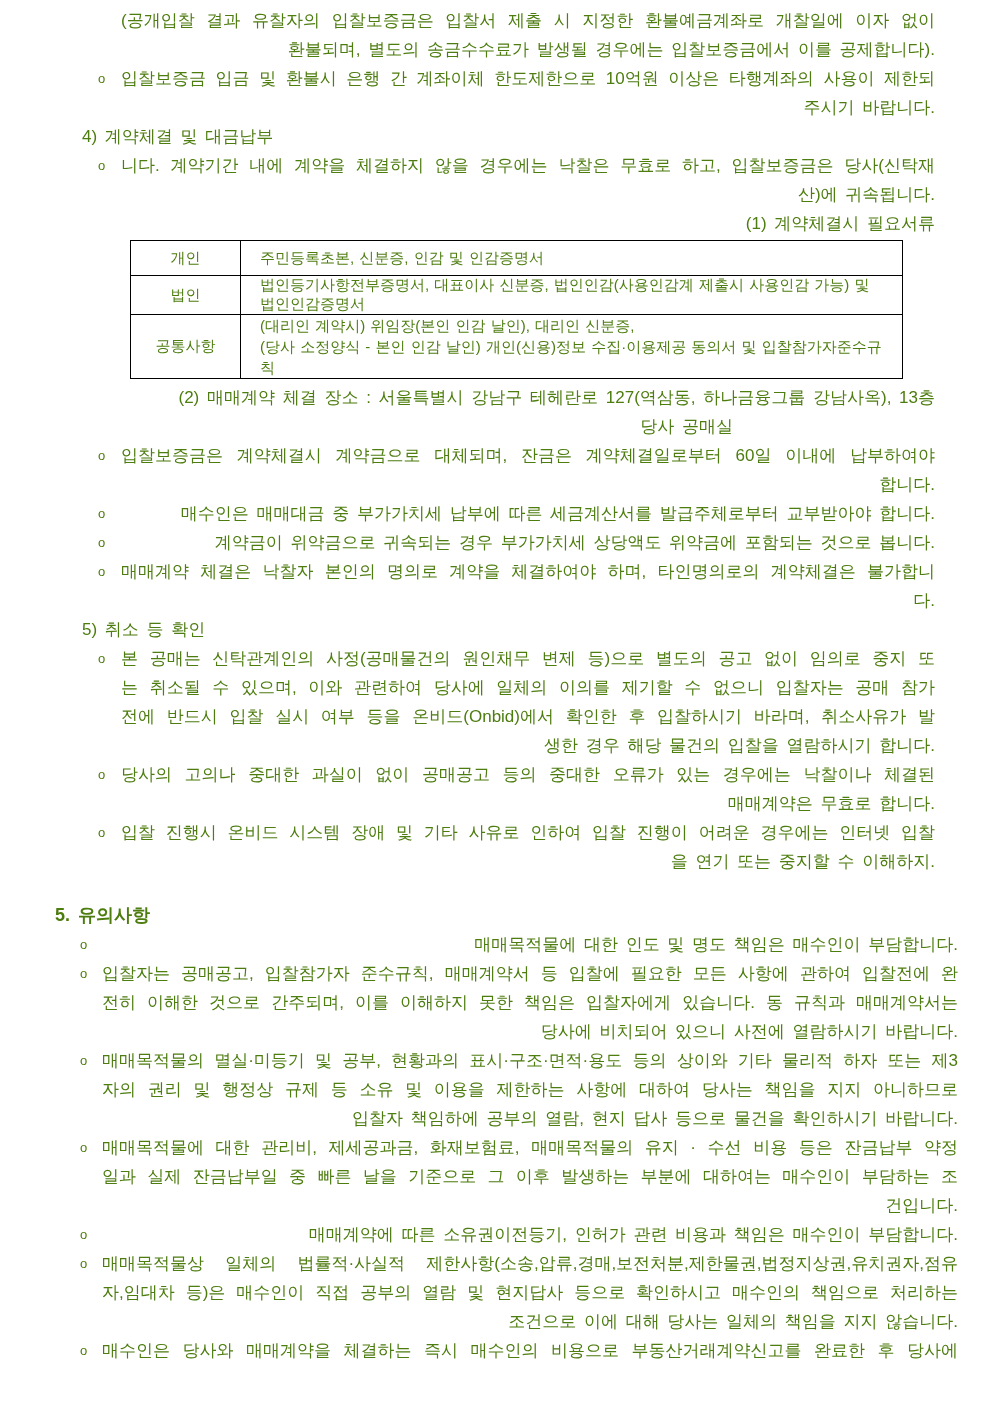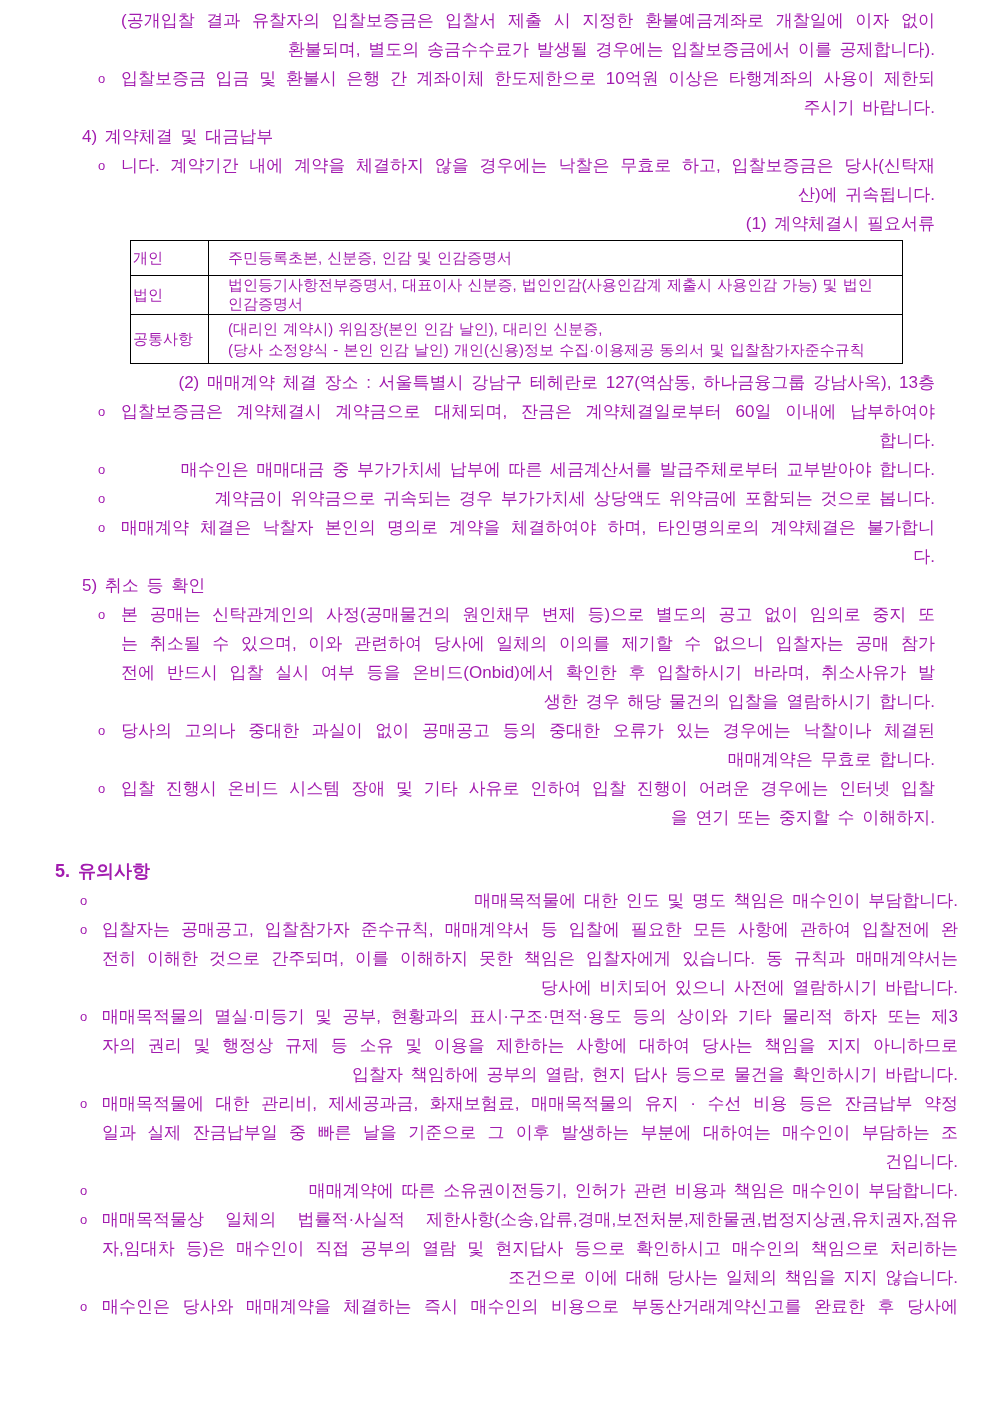--- a/index.html
+++ b/index.html
@@ -1,20 +1,20 @@
 <!DOCTYPE html>
 <html><head>
 <meta charset="utf-8">
 <style>
   html,body{margin:0;padding:0;background:#e8e8e8;}
   .page{
     position:relative;
     width:992px;height:1403px;
     background:#ffffff;
-    color:#a21caf;
+    color:#4d7c0f;
     font-family:"Liberation Sans","DejaVu Sans",sans-serif;
     font-size:17px;
     overflow:hidden;
     word-spacing:3px;
   }
   .line{line-height:29px;min-height:29px;text-align:right;}
   .j{text-align:justify;text-align-last:justify;}
   
   .para-l2{margin-left:121px;width:814px;}
   .bullet-l2{position:relative;margin-left:121px;width:814px;}
@@ -33,21 +33,21 @@
     border-collapse:collapse;
     table-layout:fixed;
     font-size:15px;
     word-spacing:1px;
   }
   table.docs td{
     border:1.5px solid #000;
     padding:0 19px;
     vertical-align:middle;
   }
-  table.docs td.k{width:73px;padding:0 2px;}
+  table.docs td.k{width:73px;text-align:center;padding:0 18px;}
   table.docs tr.r1 td{height:34px;}
   table.docs tr.r2 td{height:35px;}
   table.docs tr.r3 td{height:48px;}
   table.docs .cell-line{line-height:21px;}
 </style>
 </head>
 <body>
 
 <div class="page">
 
@@ -88,20 +88,21 @@
         <div class="cell-line">(대리인 계약시) 위임장(본인 인감 날인), 대리인 신분증,</div>
         <div class="cell-line">(당사 소정양식 - 본인 인감 날인) 개인(신용)정보 수집·이용제공 동의서 및 입찰참가자준수규칙</div>
       </td>
     </tr>
   </tbody>
     </table>
 
   <div class="sub-l2">
     <div class="line">(2) 매매계약 체결 장소 : 서울특별시 강남구 테헤란로 127(역삼동, 하나금융그룹 강남사옥), 13층</div>
   </div>
+  <div class="venue-room line">당사 공매실</div>
 
   <div class="bullet-l2">
     <span class="marker">o</span>
     <div class="line j">입찰보증금은 계약체결시 계약금으로 대체되며, 잔금은 계약체결일로부터 60일 이내에 납부하여야</div>
     <div class="line">합니다.</div>
   </div>
 
   <div class="bullet-l2">
     <span class="marker">o</span>
     <div class="line">매수인은 매매대금 중 부가가치세 납부에 따른 세금계산서를 발급주체로부터 교부받아야 합니다.</div>

